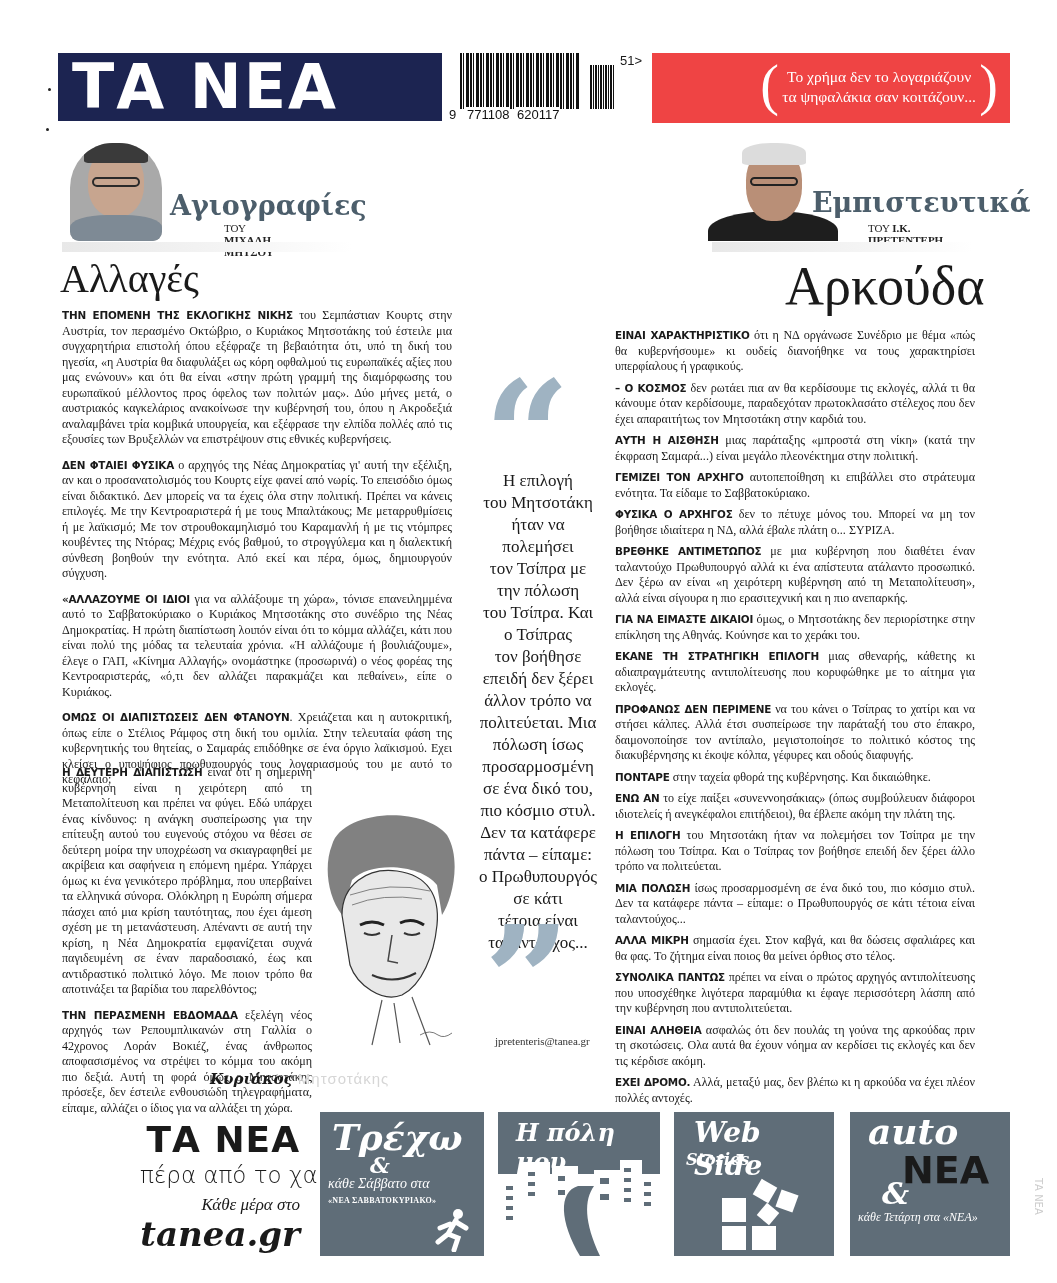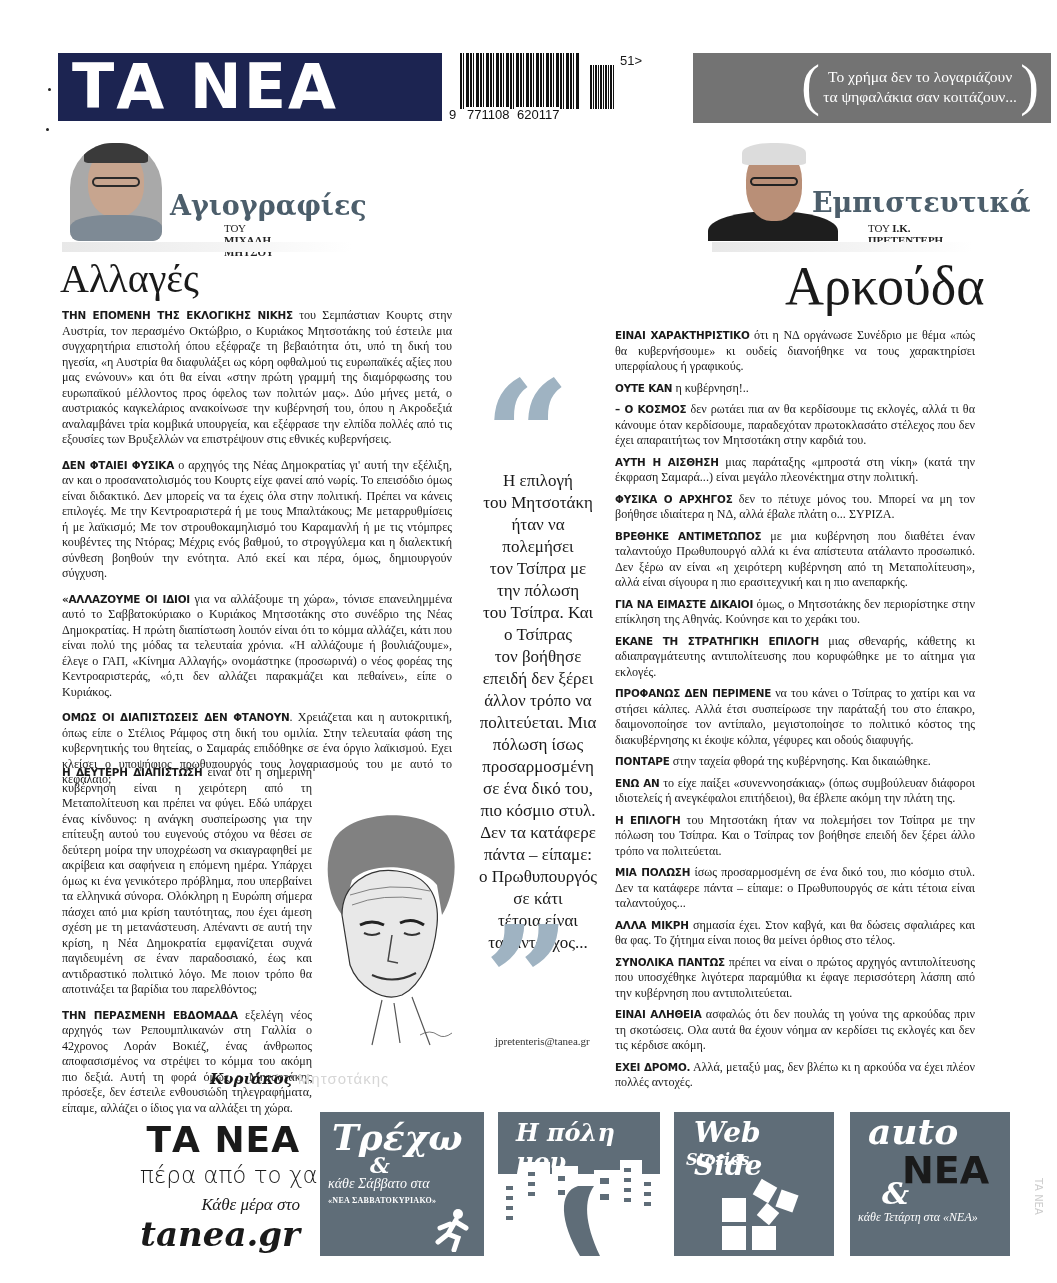--- a/index.html
+++ b/index.html
@@ -22,21 +22,21 @@
     background: repeating-linear-gradient(90deg, #111 0 2px, #fff 2px 3px, #111 3px 4px, #fff 4px 6px, #111 6px 9px, #fff 9px 10px);
   }
   .barcode .bars2 { position: absolute; left: 142px; top: 12px; width: 24px; height: 44px;
     background: repeating-linear-gradient(90deg, #111 0 2px, #fff 2px 3px, #111 3px 4px, #fff 4px 5px);
   }
   .barcode .num { position: absolute; top: 54px; font-family: "Liberation Sans", sans-serif; font-size: 13px; color:#111; background:#fff; padding: 0 1px; }
   .barcode .n1 { left: 0; } .barcode .n2 { left: 18px; } .barcode .n3 { left: 68px; }
   .barcode .issue { position: absolute; left: 172px; top: 0; font-family: "Liberation Sans", sans-serif; font-size: 13px; }
   .masthead-right {
     position: absolute; left: 652px; top: 53px; width: 358px; height: 70px;
-    background: #737373; color: #fff; margin-left: 41px;
+    background: #ef4444; color: #fff;
   }
   .slogan { position: absolute; right: 20px; top: 14px; text-align: center;
     font-size: 15.5px; line-height: 20px; padding: 0 14px; }
   .slogan::before, .slogan::after { position: absolute; top: -10px; font-size: 56px; font-weight: 200; line-height: 1; content: "("; }
   .slogan::before { left: -8px; } .slogan::after { right: -8px; content: ")"; }
 
   
   .colhead { position: absolute; }
   .avatar { position: absolute; background: #9a9a9a; border-radius: 46% 46% 10% 10%; overflow: hidden; }
   .avatar .face { position: absolute; border-radius: 45%; }
@@ -190,23 +190,23 @@
     <span>ΤΟΥ</span>
     <b>Ι.Κ. ΠΡΕΤΕΝΤΕΡΗ</b>
   </div>
   <div class="fade-line" style="left:712px;top:242px;width:260px;"></div>
 </div>
 
 <h1 class="headline" style="left:785px;top:255px;font-size:54px;">Αρκούδα</h1>
 
 <div class="article right-article" style="left:615px;top:328px;width:360px;">
   <p><span class="lead">ΕΙΝΑΙ ΧΑΡΑΚΤΗΡΙΣΤΙΚΟ</span><span> ότι η ΝΔ οργάνωσε Συνέδριο με θέμα «πώς θα κυβερνήσουμε» κι ουδείς διανοήθηκε να τους χαρακτηρίσει υπερφίαλους ή γραφικούς.</span></p>
-  <p><span class="lead">ΟΥΤΕ ΚΑΝ</span><span> η κυβέρνηση!..</span></p>
   <p><span class="lead">– Ο ΚΟΣΜΟΣ</span><span> δεν ρωτάει πια αν θα κερδίσουμε τις εκλογές, αλλά τι θα κάνουμε όταν κερδίσουμε, παραδεχόταν πρωτοκλασάτο στέλεχος που δεν έχει απαραιτήτως τον Μητσοτάκη στην καρδιά του.</span></p>
   <p><span class="lead">ΑΥΤΗ Η ΑΙΣΘΗΣΗ</span><span> μιας παράταξης «μπροστά στη νίκη» (κατά την έκφραση Σαμαρά...) είναι μεγάλο πλεονέκτημα στην πολιτική.</span></p>
+  <p><span class="lead">ΓΕΜΙΖΕΙ ΤΟΝ ΑΡΧΗΓΟ</span><span> αυτοπεποίθηση κι επιβάλλει στο στράτευμα ενότητα. Τα είδαμε το Σαββατοκύριακο.</span></p>
   <p><span class="lead">ΦΥΣΙΚΑ Ο ΑΡΧΗΓΟΣ</span><span> δεν το πέτυχε μόνος του. Μπορεί να μη τον βοήθησε ιδιαίτερα η ΝΔ, αλλά έβαλε πλάτη ο... ΣΥΡΙΖΑ.</span></p>
   <p><span class="lead">ΒΡΕΘΗΚΕ ΑΝΤΙΜΕΤΩΠΟΣ</span><span> με μια κυβέρνηση που διαθέτει έναν ταλαντούχο Πρωθυπουργό αλλά κι ένα απίστευτα ατάλαντο προσωπικό. Δεν ξέρω αν είναι «η χειρότερη κυβέρνηση από τη Μεταπολίτευση», αλλά είναι σίγουρα η πιο ερασιτεχνική και η πιο ανεπαρκής.</span></p>
   <p><span class="lead">ΓΙΑ ΝΑ ΕΙΜΑΣΤΕ ΔΙΚΑΙΟΙ</span><span> όμως, ο Μητσοτάκης δεν περιορίστηκε στην επίκληση της Αθηνάς. Κούνησε και το χεράκι του.</span></p>
   <p><span class="lead">ΕΚΑΝΕ ΤΗ ΣΤΡΑΤΗΓΙΚΗ ΕΠΙΛΟΓΗ</span><span> μιας σθεναρής, κάθετης κι αδιαπραγμάτευτης αντιπολίτευσης που κορυφώθηκε με το αίτημα για εκλογές.</span></p>
   <p><span class="lead">ΠΡΟΦΑΝΩΣ ΔΕΝ ΠΕΡΙΜΕΝΕ</span><span> να του κάνει ο Τσίπρας το χατίρι και να στήσει κάλπες. Αλλά έτσι συσπείρωσε την παράταξή του στο έπακρο, δαιμονοποίησε τον αντίπαλο, μεγιστοποίησε το πολιτικό κόστος της διακυβέρνησης κι έκοψε κόλπα, γέφυρες και οδούς διαφυγής.</span></p>
   <p><span class="lead">ΠΟΝΤΑΡΕ</span><span> στην ταχεία φθορά της κυβέρνησης. Και δικαιώθηκε.</span></p>
   <p><span class="lead">ΕΝΩ ΑΝ</span><span> το είχε παίξει «συνεννοησάκιας» (όπως συμβούλευαν διάφοροι ιδιοτελείς ή ανεγκέφαλοι επιτήδειοι), θα έβλεπε ακόμη την πλάτη της.</span></p>
   <p><span class="lead">Η ΕΠΙΛΟΓΗ</span><span> του Μητσοτάκη ήταν να πολεμήσει τον Τσίπρα με την πόλωση του Τσίπρα. Και ο Τσίπρας τον βοήθησε επειδή δεν ξέρει άλλο τρόπο να πολιτεύεται.</span></p>
   <p><span class="lead">ΜΙΑ ΠΟΛΩΣΗ</span><span> ίσως προσαρμοσμένη σε ένα δικό του, πιο κόσμιο στυλ. Δεν τα κατάφερε πάντα – είπαμε: ο Πρωθυπουργός σε κάτι τέτοια είναι ταλαντούχος...</span></p>
   <p><span class="lead">ΑΛΛΑ ΜΙΚΡΗ</span><span> σημασία έχει. Στον καβγά, και θα δώσεις σφαλιάρες και θα φας. Το ζήτημα είναι ποιος θα μείνει όρθιος στο τέλος.</span></p>

